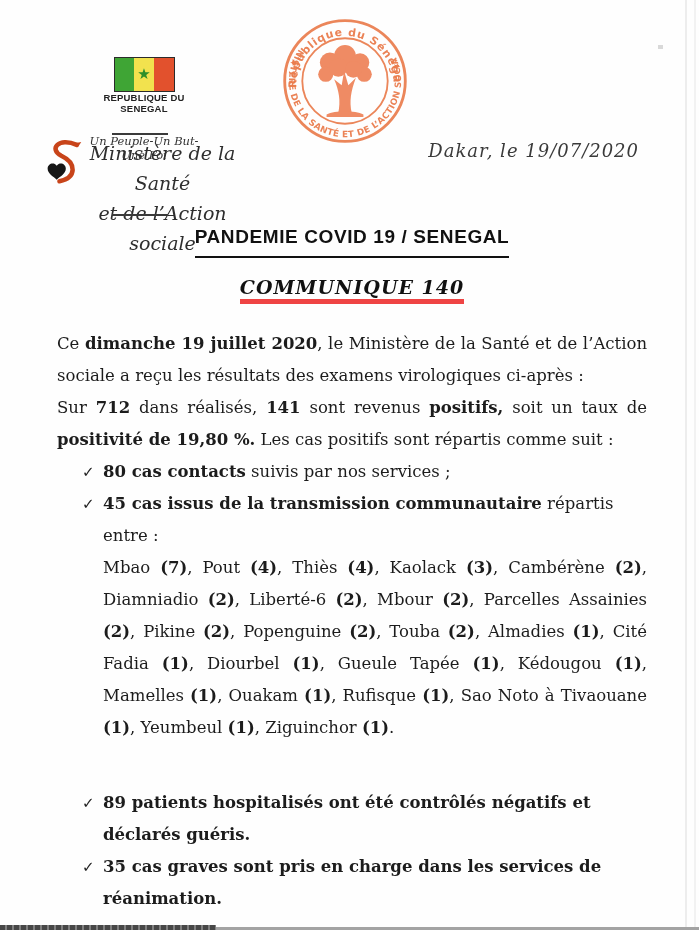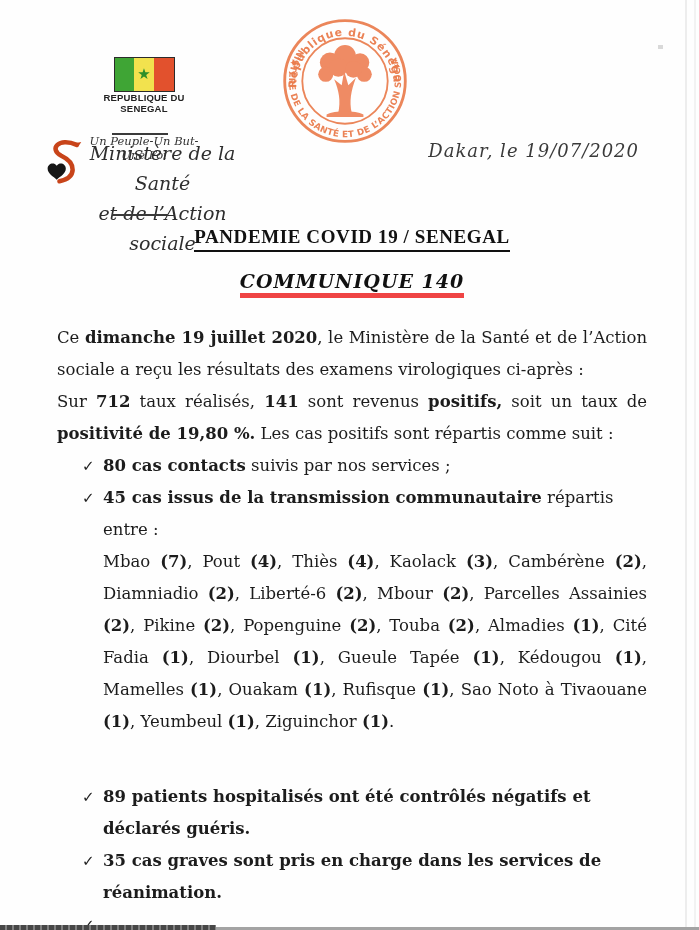--- a/index.html
+++ b/index.html
@@ -27,23 +27,23 @@
   .ministry-name .l2{font-size:19px;line-height:30px;}
 
   .stamp{position:absolute;left:278px;top:14px;width:134px;height:134px;}
 
   .date-line{position:absolute;right:60px;top:140px;font-style:italic;font-size:18px;
              color:#3a3a3a;letter-spacing:1px;}
 
   
   .content{position:absolute;left:57px;right:52px;top:226px;}
   .doc-title{text-align:center;}
-  .doc-title span{display:inline-block;font-family:Liberation Serif, serif;
+  .doc-title span{display:inline-block;font-family:Liberation Sans, sans-serif;
       font-weight:bold;font-size:19px;letter-spacing:.6px;color:#111;
-      border-bottom:2px solid #111;padding-bottom:2px;}
+      border-bottom:2px solid #111;padding-bottom:8px;}
   .doc-subtitle{text-align:center;margin-top:18px;}
   .doc-subtitle span{display:inline-block;font-weight:bold;font-style:italic;
       font-size:19px;letter-spacing:1px;color:#111;
       border-bottom:5px solid #ef4444;padding-bottom:1px;}
 
   .doc-body{margin-top:24px;font-size:16.5px;line-height:32px;color:#1c1c1c;}
   .doc-body p{margin:0;text-align:justify;}
   .b{font-weight:bold;}
 
   .check-item{position:relative;padding-left:46px;}
@@ -132,21 +132,21 @@
   <div class="content">
     <div class="doc-title">
       <span>PANDEMIE COVID 19 / SENEGAL</span>
     </div>
     <div class="doc-subtitle">
       <span>COMMUNIQUE 140</span>
     </div>
 
     <div class="doc-body">
       <p><span>Ce </span><span class="b">dimanche 19 juillet 2020</span><span>, le Ministère de la Santé et de l’Action sociale a reçu les résultats des examens virologiques ci-après :</span></p>
-      <p><span>Sur </span><span class="b">712</span><span> taux réalisés, </span><span class="b">141</span><span> sont revenus </span><span class="b">positifs,</span><span> soit un taux de </span><span class="b">positivité de 19,80 %.</span><span> Les cas positifs sont répartis comme suit :</span></p>
+      <p><span>Sur </span><span class="b">712</span><span> dans réalisés, </span><span class="b">141</span><span> sont revenus </span><span class="b">positifs,</span><span> soit un taux de </span><span class="b">positivité de 19,80 %.</span><span> Les cas positifs sont répartis comme suit :</span></p>
 
       <div>
           <div class="check-item"><span class="mark">✓</span><span class="item-text"><span class="b">80 cas contacts</span><span> suivis par nos services ;</span></span></div>
           <div class="check-item"><span class="mark">✓</span><span class="item-text"><span class="b">45 cas issus de la transmission communautaire</span><span> répartis entre :</span></span></div>
         </div>
 
       <div class="cities"><span>Mbao </span><span class="b">(7)</span>, <span>Pout </span><span class="b">(4)</span>, <span>Thiès </span><span class="b">(4)</span>, <span>Kaolack </span><span class="b">(3)</span>, <span>Cambérène </span><span class="b">(2)</span>, <span>Diamniadio </span><span class="b">(2)</span>, <span>Liberté-6 </span><span class="b">(2)</span>, <span>Mbour </span><span class="b">(2)</span>, <span>Parcelles Assainies </span><span class="b">(2)</span>, <span>Pikine </span><span class="b">(2)</span>, <span>Popenguine </span><span class="b">(2)</span>, <span>Touba </span><span class="b">(2)</span>, <span>Almadies </span><span class="b">(1)</span>, <span>Cité Fadia </span><span class="b">(1)</span>, <span>Diourbel </span><span class="b">(1)</span>, <span>Gueule Tapée </span><span class="b">(1)</span>, <span>Kédougou </span><span class="b">(1)</span>, <span>Mamelles </span><span class="b">(1)</span>, <span>Ouakam </span><span class="b">(1)</span>, <span>Rufisque </span><span class="b">(1)</span>, <span>Sao Noto à Tivaouane </span><span class="b">(1)</span>, <span>Yeumbeul </span><span class="b">(1)</span>, <span>Ziguinchor </span><span class="b">(1)</span>.</div>
 
       <div class="status-list">
           <div class="check-item"><span class="mark">✓</span><span class="item-text"><span class="b">89 patients hospitalisés ont été contrôlés négatifs et déclarés guéris.</span></span></div>

